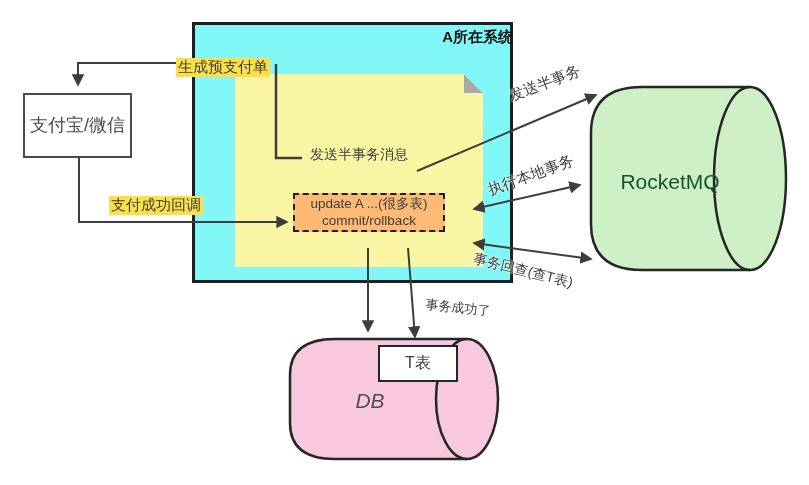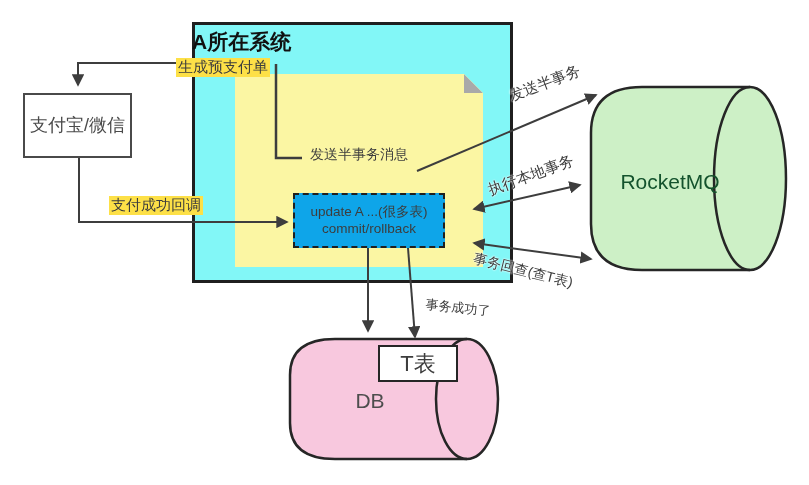--- a/index.html
+++ b/index.html
@@ -14,41 +14,41 @@
   }
   .abs { position: absolute; }
   
   .system-box {
     left: 192px; top: 22px; width: 321px; height: 261px;
     border: 3px solid #1f1f1f;
     background: #82f7f7;
   }
   .system-title {
     left: 192px; top: 28px; width: 321px;
-    text-align: left;
-    font-size: 21px; font-weight: bold; color: #111;
+    text-align: right;
+    font-size: 15px; font-weight: bold; color: #111;
   }
   
   .note {
     left: 235px; top: 74px; width: 248px; height: 193px;
     clip-path: polygon(0 0, calc(100% - 19px) 0, 100% 19px, 100% 100%, 0 100%);
   }
   .note-fold {
     right: 0; top: 0; width: 19px; height: 19px;
     clip-path: polygon(0 0, 100% 100%, 0 100%);
     background: #a9a9a9;
   }
   .note-text {
     left: 235px; top: 146px; width: 248px;
     text-align: center; font-size: 14px; line-height: 1.18; color: #3d3d3d;
   }
   
   .dashed-box {
-    left: 293px; top: 193px; width: 152px; height: 55px;
-    background: #0ea5e9;
+    left: 293px; top: 193px; width: 152px; height: 39px;
+    background: #fdba74;
     border: 2.5px dashed #1f1f1f;
     display: flex; flex-direction: column; align-items: center; justify-content: center;
     font-size: 13.5px; line-height: 1.25; color: #3d3d3d; text-align: center;
   }
   
   .payment-box {
     left: 23px; top: 93px; width: 109px; height: 65px;
     background: #ffffff; border: 2px solid #4a4a4a;
     display: flex; flex-direction: row; align-items: center; justify-content: center;
     font-size: 18px; line-height: 1.25; color: #4a4a4a; text-align: center;
@@ -70,28 +70,28 @@
   .lbl-exec     { left: 483px; top: 166px; width: 96px;  transform: rotate(-20deg); }
   .lbl-check    { left: 463px; top: 262px; width: 120px; transform: rotate(14deg); font-size: 14px; }
   .lbl-success  { left: 423px; top: 299px; width: 70px;  transform: rotate(6deg); font-size: 13px; }
   
   .rocketmq-label {
     left: 600px; top: 170px; width: 140px;
     text-align: center; font-size: 21px; color: #14532d;
   }
   .db-label {
     left: 340px; top: 389px; width: 60px;
-    text-align: center; font-size: 21px; color: #4d4d4d;
+    text-align: center; font-size: 21px; color: #4d4d4d; font-style: italic;
   }
   
   .t-box {
     left: 378px; top: 345px; width: 80px; height: 37px;
     background: #ffffff; border: 2px solid #262626;
     display: flex; align-items: center; justify-content: center;
-    font-size: 22px; color: #3d3d3d;
+    font-size: 16px; color: #3d3d3d;
   }
   svg.layer { position: absolute; left: 0; top: 0; pointer-events: none; }
 </style>
 </head>
 <body>
 
 <div class="canvas">
 
   <div class="abs system-box" style="background: rgb(130, 247, 247);"></div>
   <div class="abs system-title">A所在系统</div>

